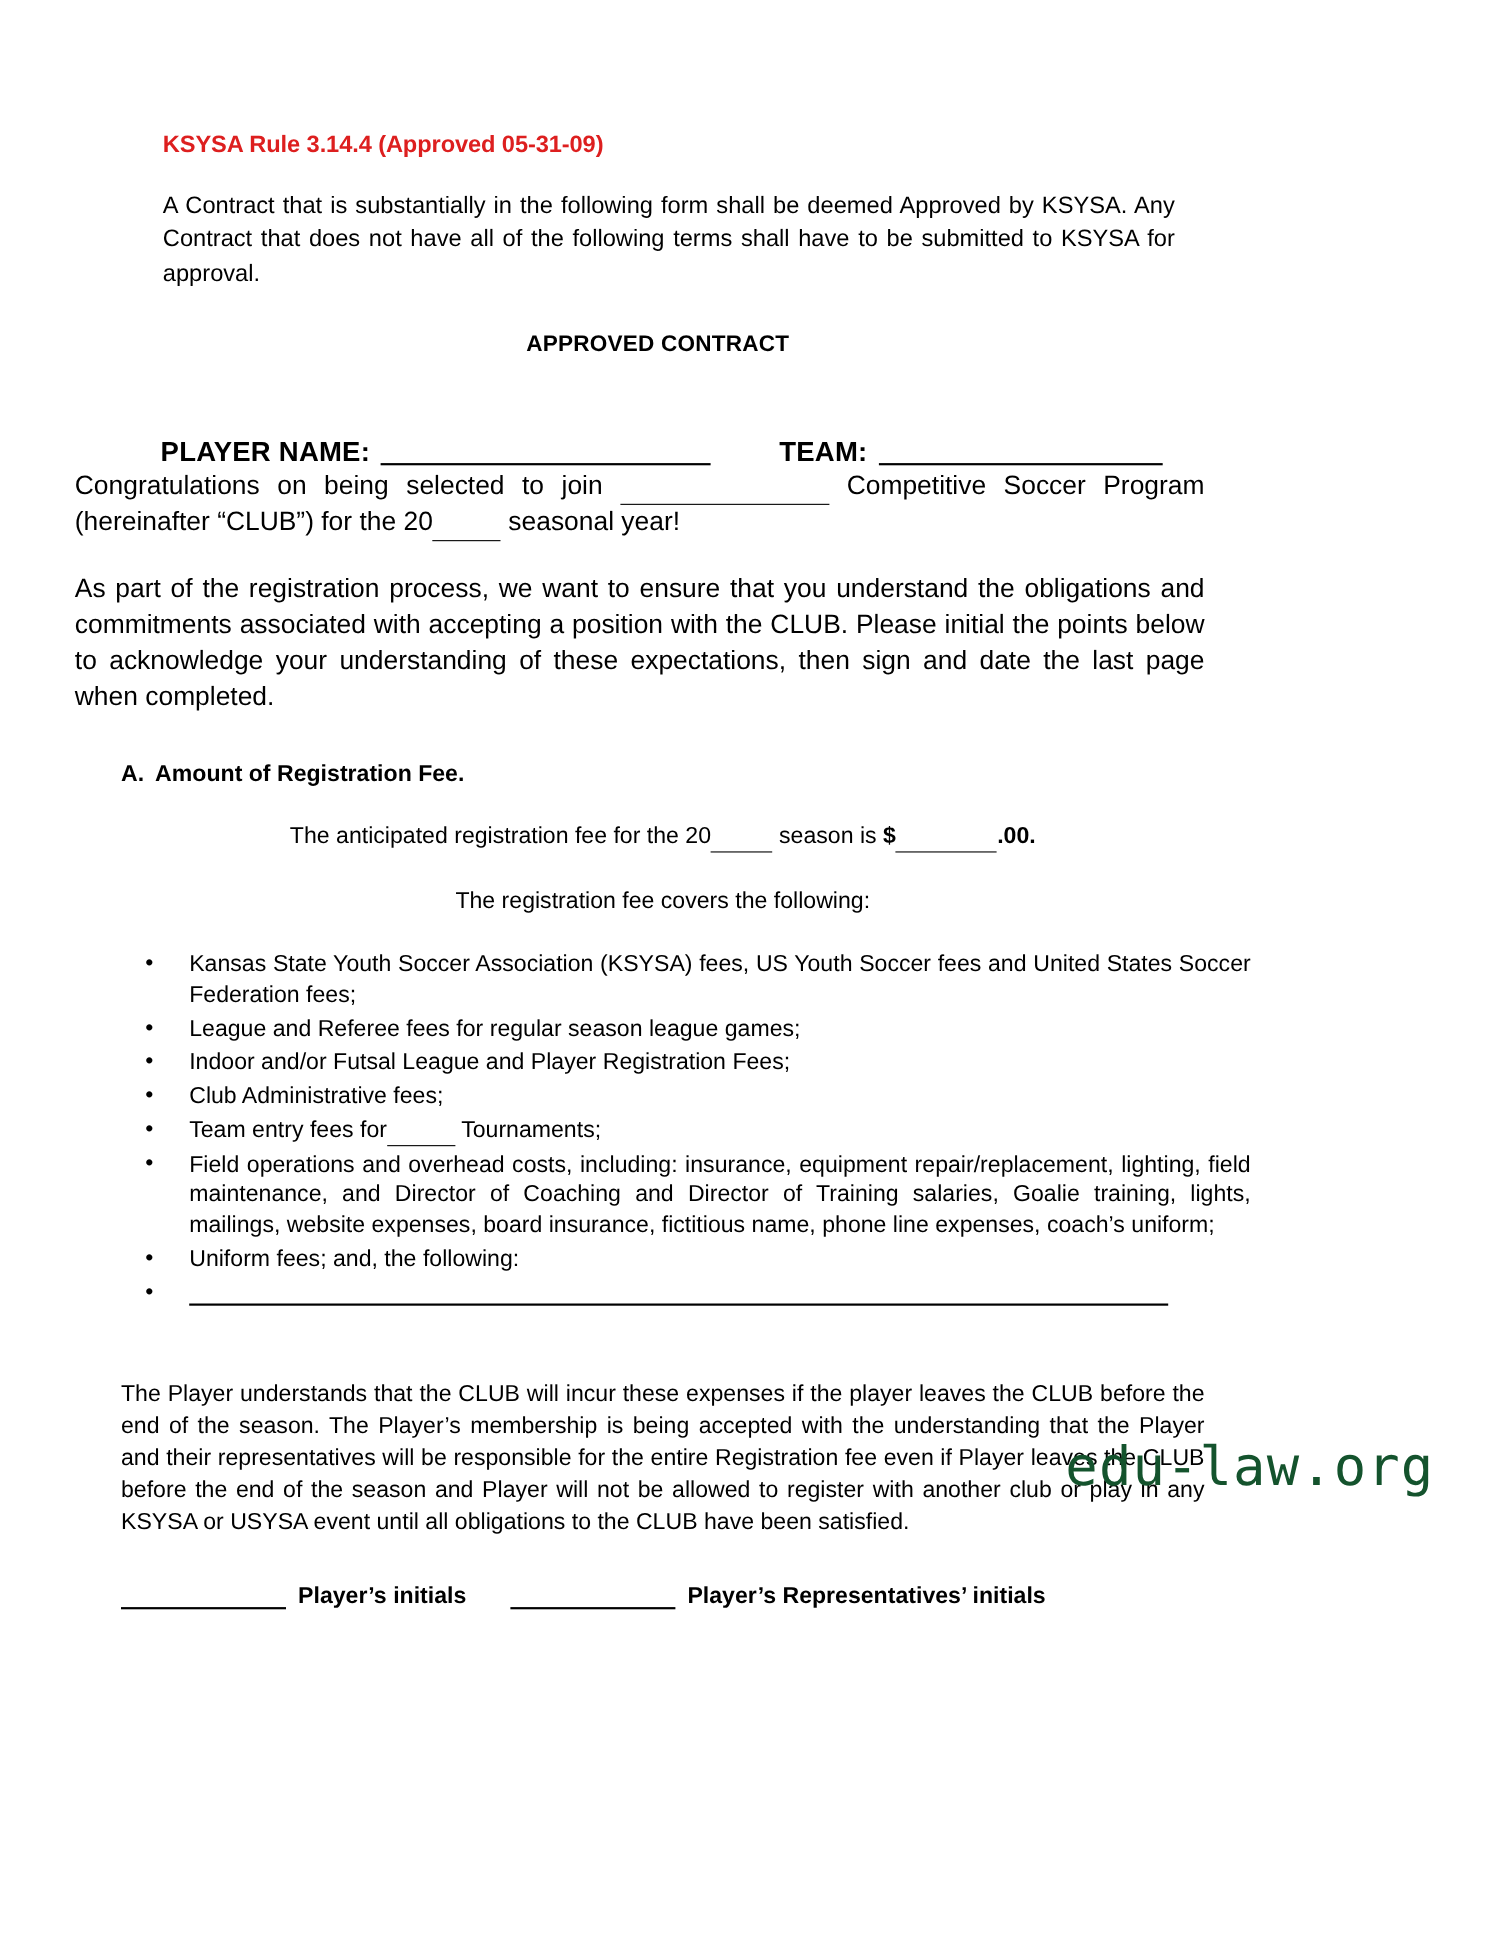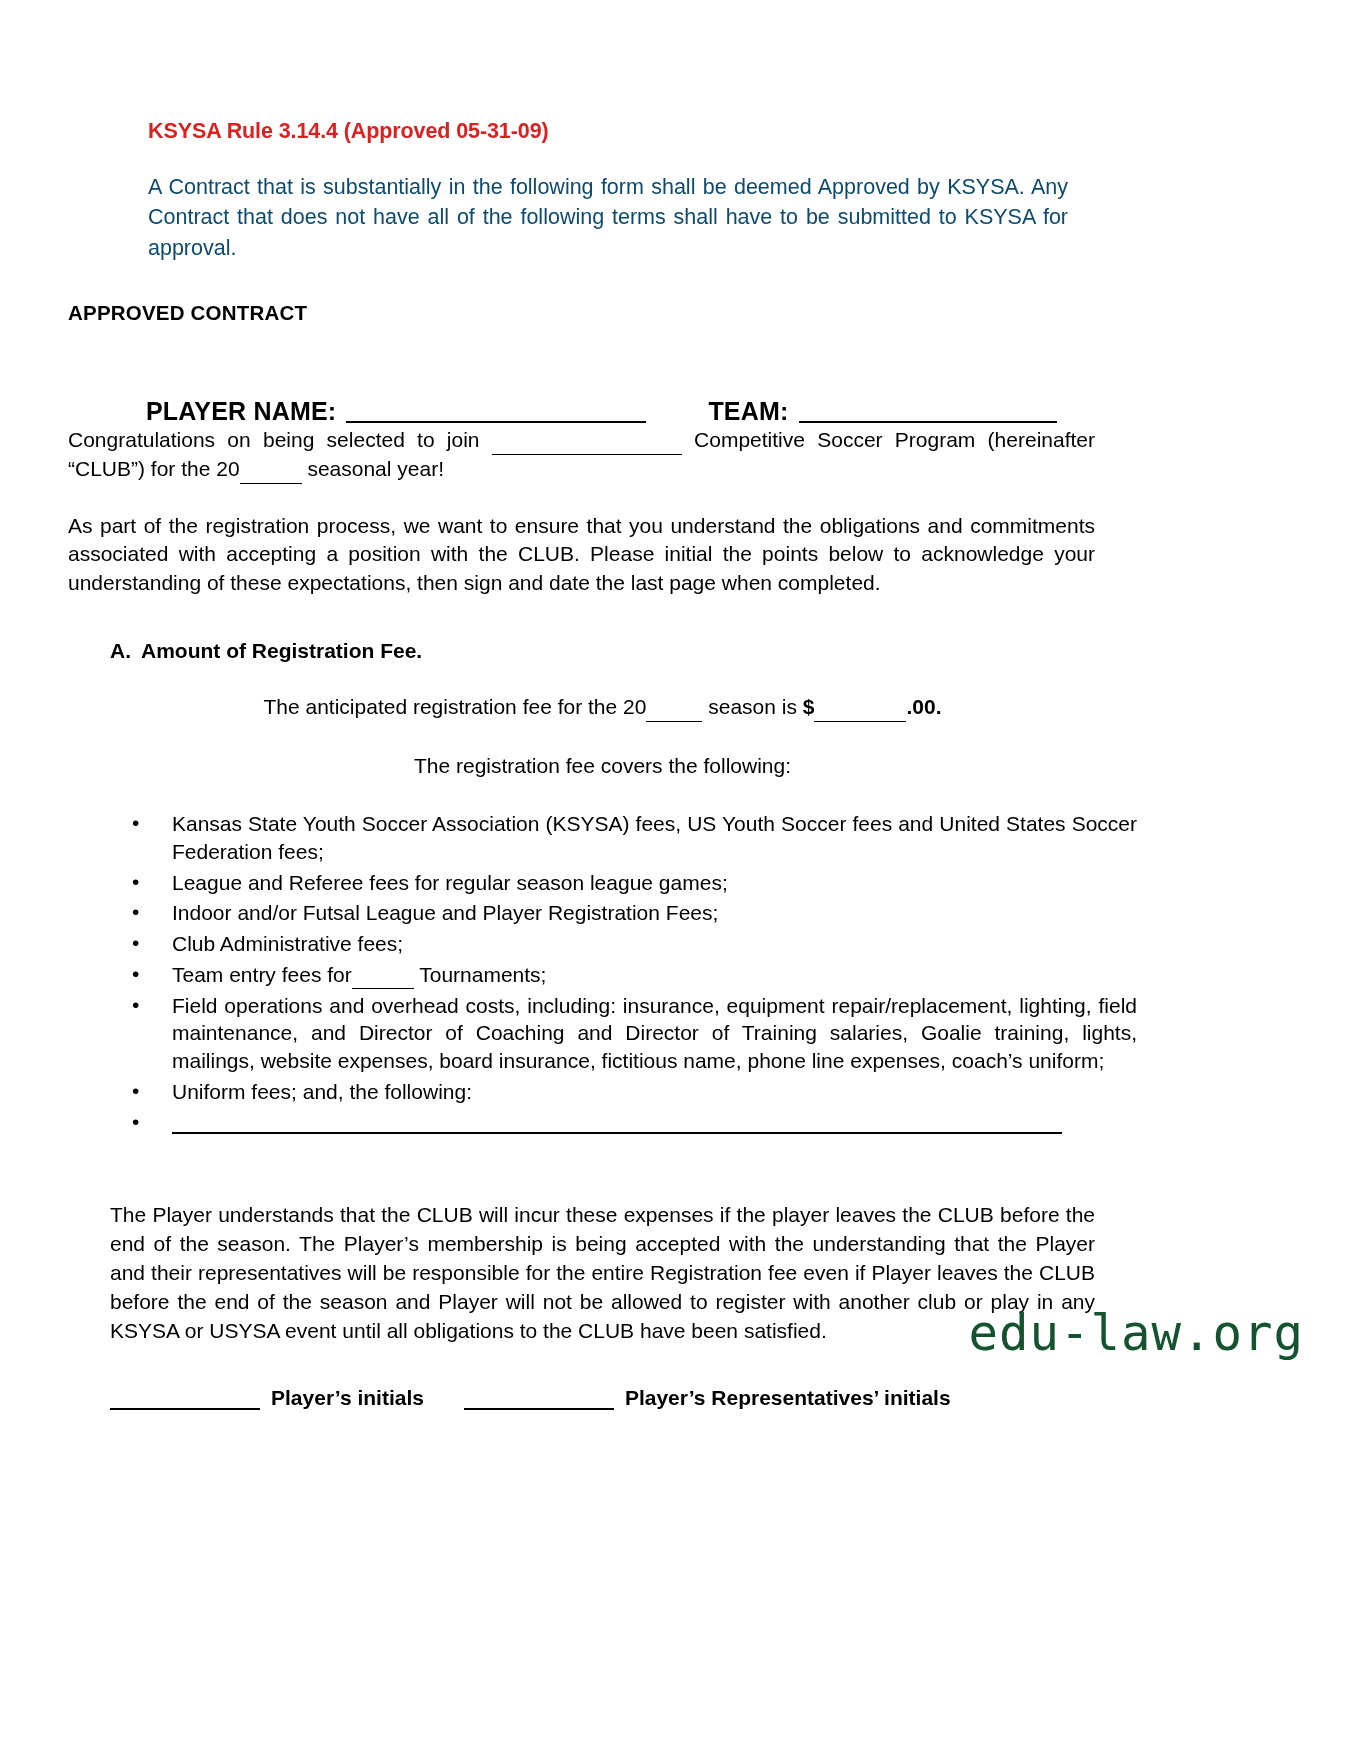--- a/index.html
+++ b/index.html
@@ -32,31 +32,31 @@
   
   .rule-heading {
     color: #dd1f1f;
     font-weight: bold;
     font-size: 21.5px;
     line-height: 1.3;
     margin: 0 0 26px 80px;
     letter-spacing: -0.1px;
   }
   .rule-body {
-    color: #0c4a6e;
+    color: #000000;
     font-size: 21.5px;
     line-height: 1.42;
     margin: 0 0 38px 80px;
     width: 920px;
     text-align: justify;
   }
 
   
   .doc-title {
-    text-align: left;
+    text-align: center;
     font-weight: bold;
     font-size: 20.5px;
     margin: 0 0 0 0;
     padding-right: 40px;
     letter-spacing: 0.2px;
   }
 
   
   .name-row {
     margin: 72px 0 0 78px;
@@ -72,21 +72,21 @@
     border-bottom: 2.5px solid #000;
     height: 0.95em;
     vertical-align: bottom;
   }
   .blank-player { width: 300px; margin-left: 10px; }
   .gap-team { width: 62px; }
   .blank-team { width: 258px; margin-left: 10px; }
 
   
   p.body {
-    font-size: 21px;
+    font-size: 24px;
     line-height: 1.36;
     text-align: justify;
     margin: 0 0 28px 0;
     width: 1027px;
   }
   .u-inline {
     display: inline-block;
     border-bottom: 1.8px solid #000;
     vertical-align: bottom;
     height: 0.92em;

